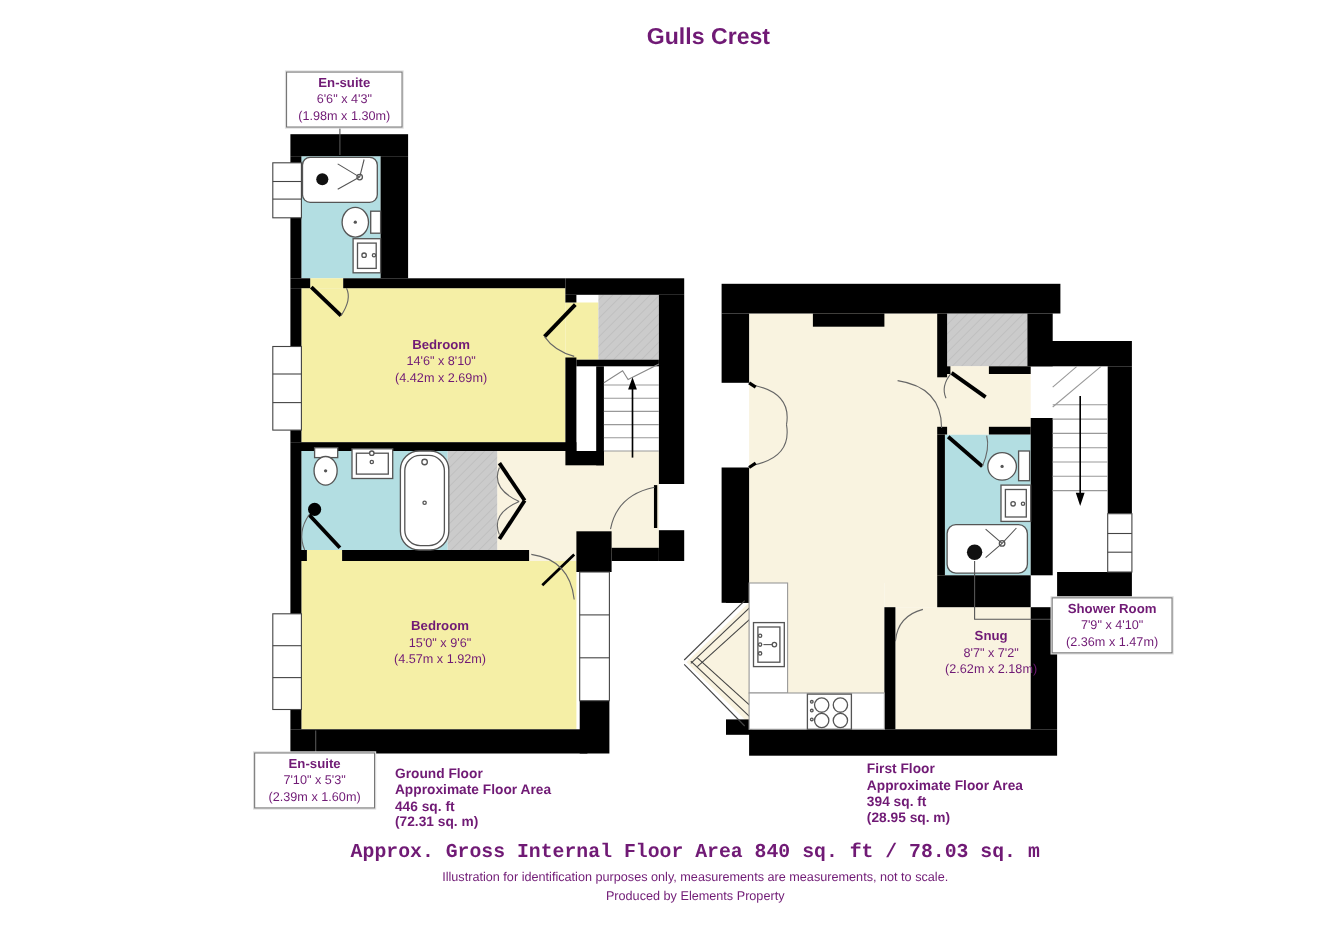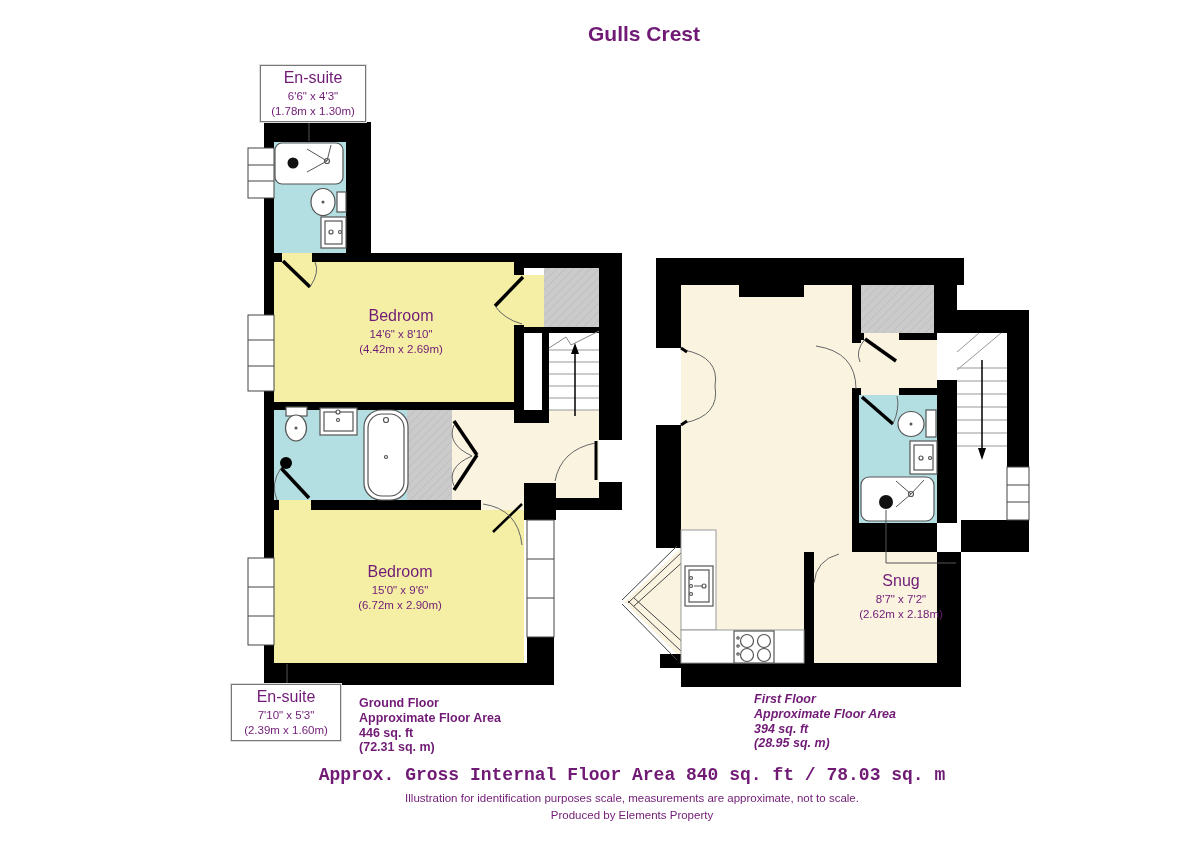--- a/index.html
+++ b/index.html
@@ -1,20 +1,20 @@
 <!DOCTYPE html>
 <html><head>
 <meta charset="utf-8">
 <style>
   html,body{margin:0;padding:0;background:#fff;}
   .canvas{position:relative;width:1200px;height:847px;background:#ffffff;overflow:hidden;
           font-family:"Liberation Sans", sans-serif;color:#701a75;margin-left:44px;}
   .plan-svg{position:absolute;left:0;top:0;width:1200px;height:847px;}
   .lbl{position:absolute;text-align:center;font-size:11.5px;line-height:1.3;white-space:nowrap;}
-  .lbl .rn{font-weight:normal;font-size:16px;}
+  .lbl .rn{font-weight:bold;font-size:12px;}
   .ctr{transform:translateX(-50%);}
   .box{background:#fff;border:1px solid #777;box-shadow:0 0 0 1px #ddd;padding:2px 4px;}
   .caption{position:absolute;transform:translateX(-50%);text-align:left;
            font-weight:bold;font-size:12.5px;line-height:1.18;white-space:nowrap;}
   .title{position:absolute;transform:translateX(-50%);font-weight:bold;font-size:21px;white-space:nowrap;}
   .footer-main{position:absolute;transform:translateX(-50%);font-weight:bold;font-size:18px;white-space:nowrap;}
   .footer-small{position:absolute;transform:translateX(-50%);font-size:11.5px;white-space:nowrap;}
 </style>
 </head>
 <body>
@@ -307,33 +307,33 @@
 
     <polyline points="842,510 842,563 912,563" fill="none" stroke="#555" stroke-width="1"></polyline>
   </g>
 </svg>
 
 <div class="title" style="left:600px;top:22px;">Gulls Crest</div>
 
 <div class="lbl box" style="left:216px;top:65px;width:96px;">
   <div class="rn">En-suite</div>
   <div>6'6" x 4'3"</div>
-  <div>(1.78m x 1.30m)</div>
+  <div>(1.98m x 1.30m)</div>
 </div>
 
 <div class="lbl ctr" style="left:357px;top:306px;">
   <div class="rn">Bedroom</div>
   <div>14'6" x 8'10"</div>
   <div>(4.42m x 2.69m)</div>
 </div>
 
 <div class="lbl ctr" style="left:356px;top:562px;">
   <div class="rn">Bedroom</div>
   <div>15'0" x 9'6"</div>
-  <div>(6.72m x 2.90m)</div>
+  <div>(4.57m x 1.92m)</div>
 </div>
 
 <div class="lbl box" style="left:187px;top:684px;width:100px;">
   <div class="rn">En-suite</div>
   <div>7'10" x 5'3"</div>
   <div>(2.39m x 1.60m)</div>
 </div>
 
 <div class="caption" style="left:386px;top:696px;">
   <div>Ground Floor</div>
@@ -342,25 +342,30 @@
   <div>(72.31 sq. m)</div>
 </div>
 
 
 <div class="lbl ctr" style="left:857px;top:571px;">
   <div class="rn">Snug</div>
   <div>8'7" x 7'2"</div>
   <div>(2.62m x 2.18m)</div>
 </div>
 
-
-<div class="caption" style="left:781px;top:692px;font-style:italic;">
+<div class="lbl box" style="left:912px;top:543px;width:100px;">
+  <div class="rn">Shower Room</div>
+  <div>7'9" x 4'10"</div>
+  <div>(2.36m x 1.47m)</div>
+</div>
+
+<div class="caption" style="left:815px;top:692px;">
   <div>First Floor</div>
   <div>Approximate Floor Area</div>
   <div>394 sq. ft</div>
   <div>(28.95 sq. m)</div>
 </div>
 
 <div class="footer-main" style="left:588px;top:765px;font-family:Liberation Mono, monospace;">Approx. Gross Internal Floor Area 840 sq. ft / 78.03 sq. m</div>
-<div class="footer-small" style="left:588px;top:792px;">Illustration for identification purposes scale, measurements are approximate, not to scale.</div>
+<div class="footer-small" style="left:588px;top:792px;">Illustration for identification purposes only, measurements are measurements, not to scale.</div>
 <div class="footer-small" style="left:588px;top:809px;">Produced by Elements Property</div>
 
 </div>
 
 </body></html>

